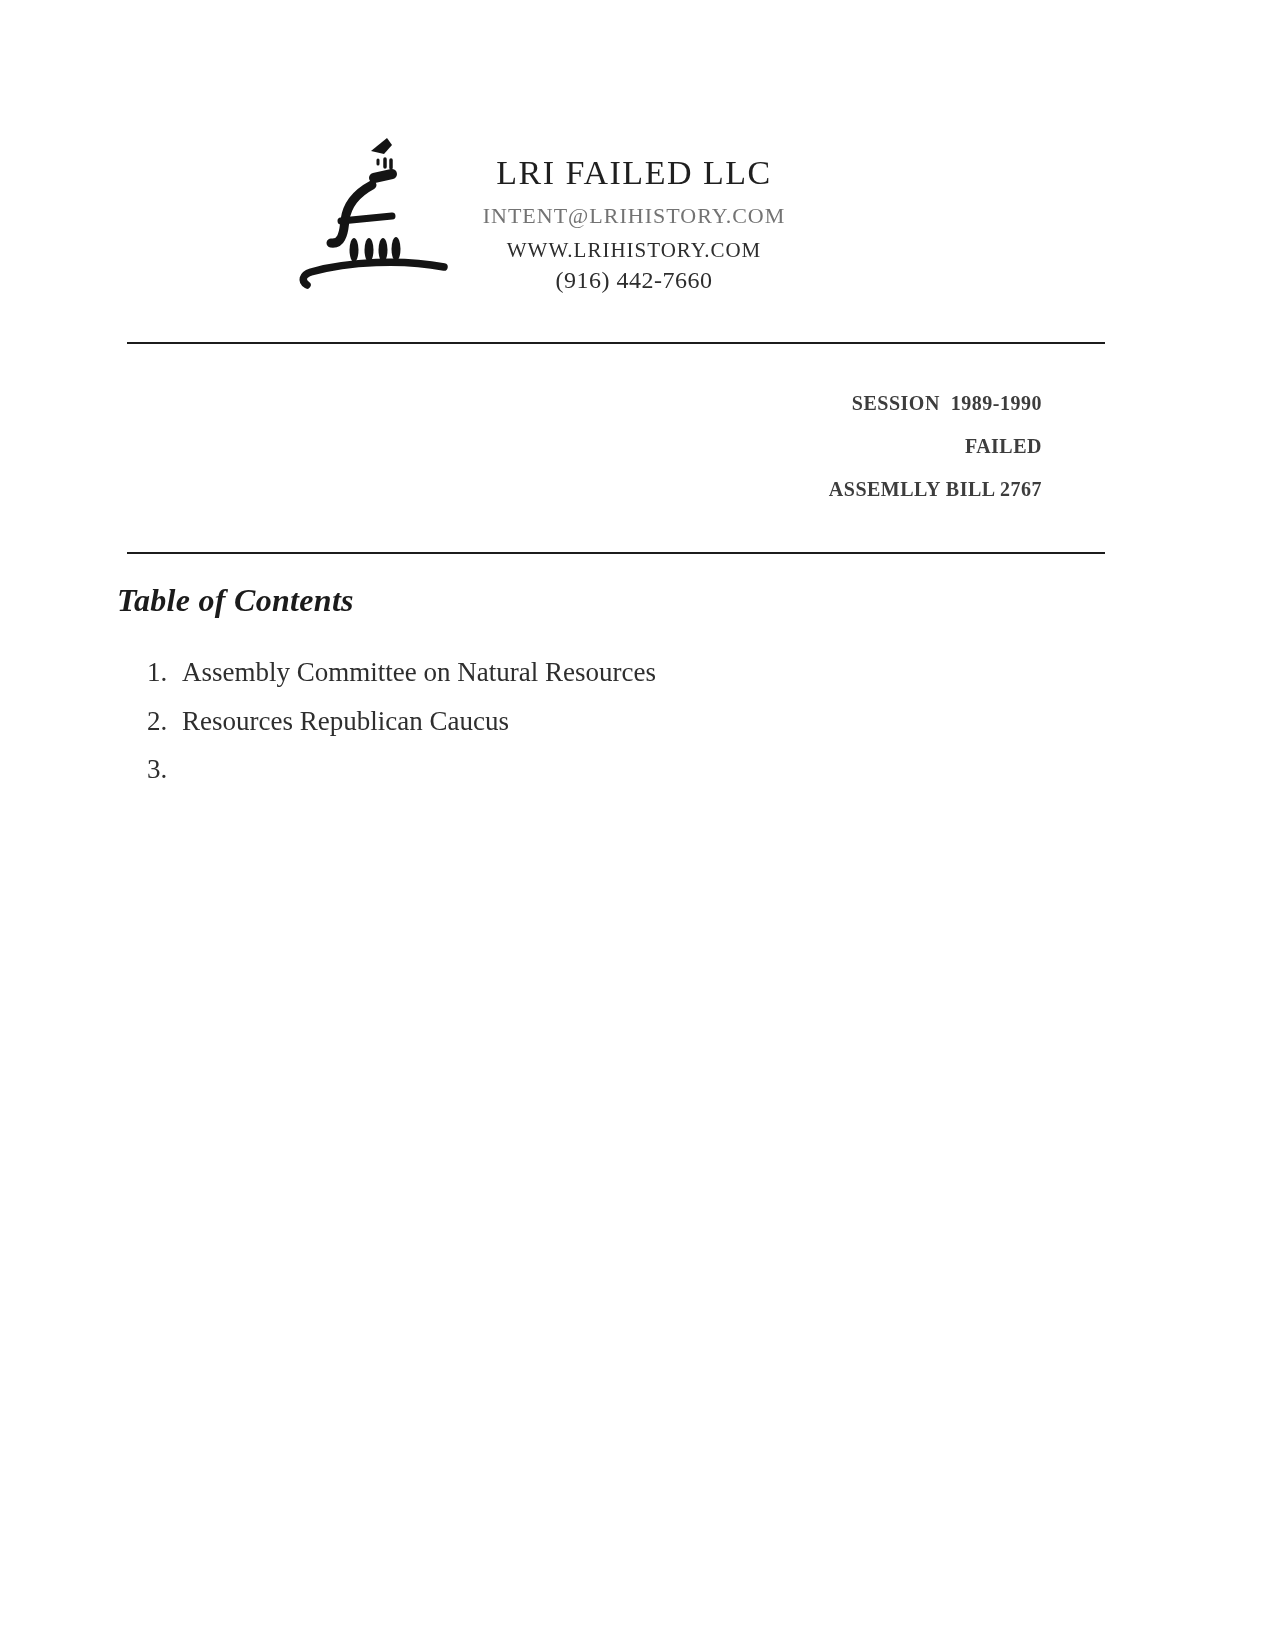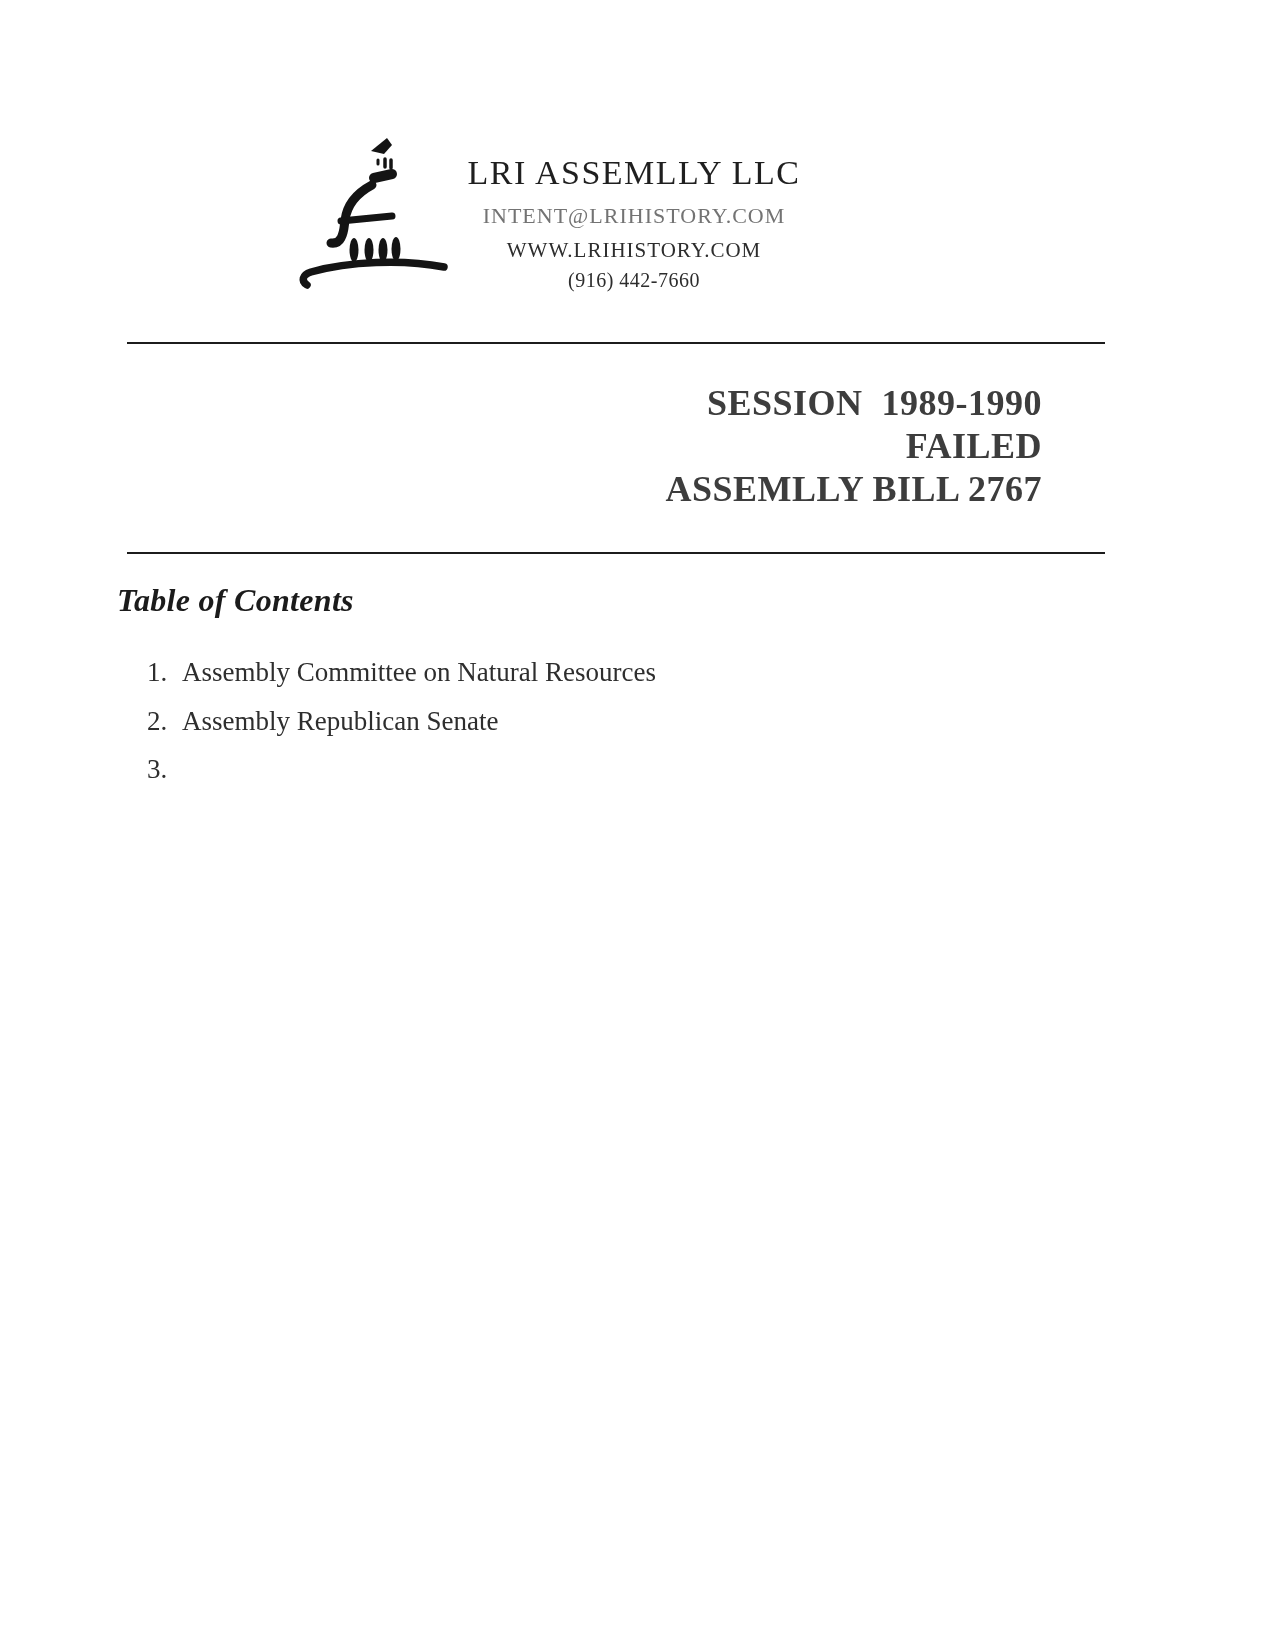--- a/index.html
+++ b/index.html
@@ -45,21 +45,21 @@
   }
   .company-web {
     top: 237px;
     font-size: 21px;
     line-height: 26px;
     letter-spacing: 1px;
     color: #2d2d2d;
   }
   .company-phone {
     top: 267px;
-    font-size: 20px;
+    font-size: 24px;
     line-height: 26px;
     letter-spacing: 0.5px;
     color: #2d2d2d;
   }
 
   
   .rule {
     left: 127px;
     width: 978px;
     height: 2px;
@@ -68,21 +68,21 @@
   .rule-top { top: 342px; }
   .rule-bottom { top: 552px; }
 
   
   .session-block {
     left: 442px;
     top: 382px;
     width: 600px;
     text-align: right;
     font-weight: bold;
-    font-size: 36px;
+    font-size: 20px;
     line-height: 43px;
     color: #3d3d3d;
     letter-spacing: 0.5px;
   }
   .session-line { white-space: pre; }
 
   
   .toc-title {
     left: 117px;
     top: 580px;
@@ -129,21 +129,21 @@
 
     <ellipse cx="60" cy="122" rx="4.5" ry="12" fill="#141414" stroke="none"></ellipse>
     <ellipse cx="75" cy="122" rx="4.5" ry="12" fill="#141414" stroke="none"></ellipse>
     <ellipse cx="89" cy="122" rx="4.5" ry="12" fill="#141414" stroke="none"></ellipse>
     <ellipse cx="102" cy="121" rx="4.5" ry="12" fill="#141414" stroke="none"></ellipse>
 
     <path d="M13,157 C7,153 8,147 17,144 C55,133.5 108,131 150,139" stroke-width="7.5"></path>
   </svg>
 </div>
 
-<div class="abs hdr-line company-name">LRI ASSEMLLY LLC</div>
+<div class="abs hdr-line company-name">LRI FAILED LLC</div>
 <div class="abs hdr-line company-email">INTENT@LRIHISTORY.COM</div>
 <div class="abs hdr-line company-web">WWW.LRIHISTORY.COM</div>
 <div class="abs hdr-line company-phone">(916) 442-7660</div>
 
 <div class="abs rule rule-top"></div>
 <div class="abs rule rule-bottom"></div>
 
 <div class="abs session-block">
   <div class="session-line">SESSION  1989-1990</div>
   <div class="session-line">FAILED</div>
@@ -152,18 +152,18 @@
 
 <div class="abs toc-title">Table of Contents</div>
 
 <div class="abs toc-item toc-item-1">
   <span class="num">1.</span>
   <span class="txt">Assembly Committee on Natural Resources</span>
 </div>
 
 <div class="abs toc-item toc-item-2">
   <span class="num">2.</span>
-  <span class="txt">Assembly Republican Senate</span>
+  <span class="txt">Resources Republican Caucus</span>
 </div>
 
 <div class="abs toc-item toc-item-3">
   <span class="num">3.</span>
 </div>
 
 </body></html>

